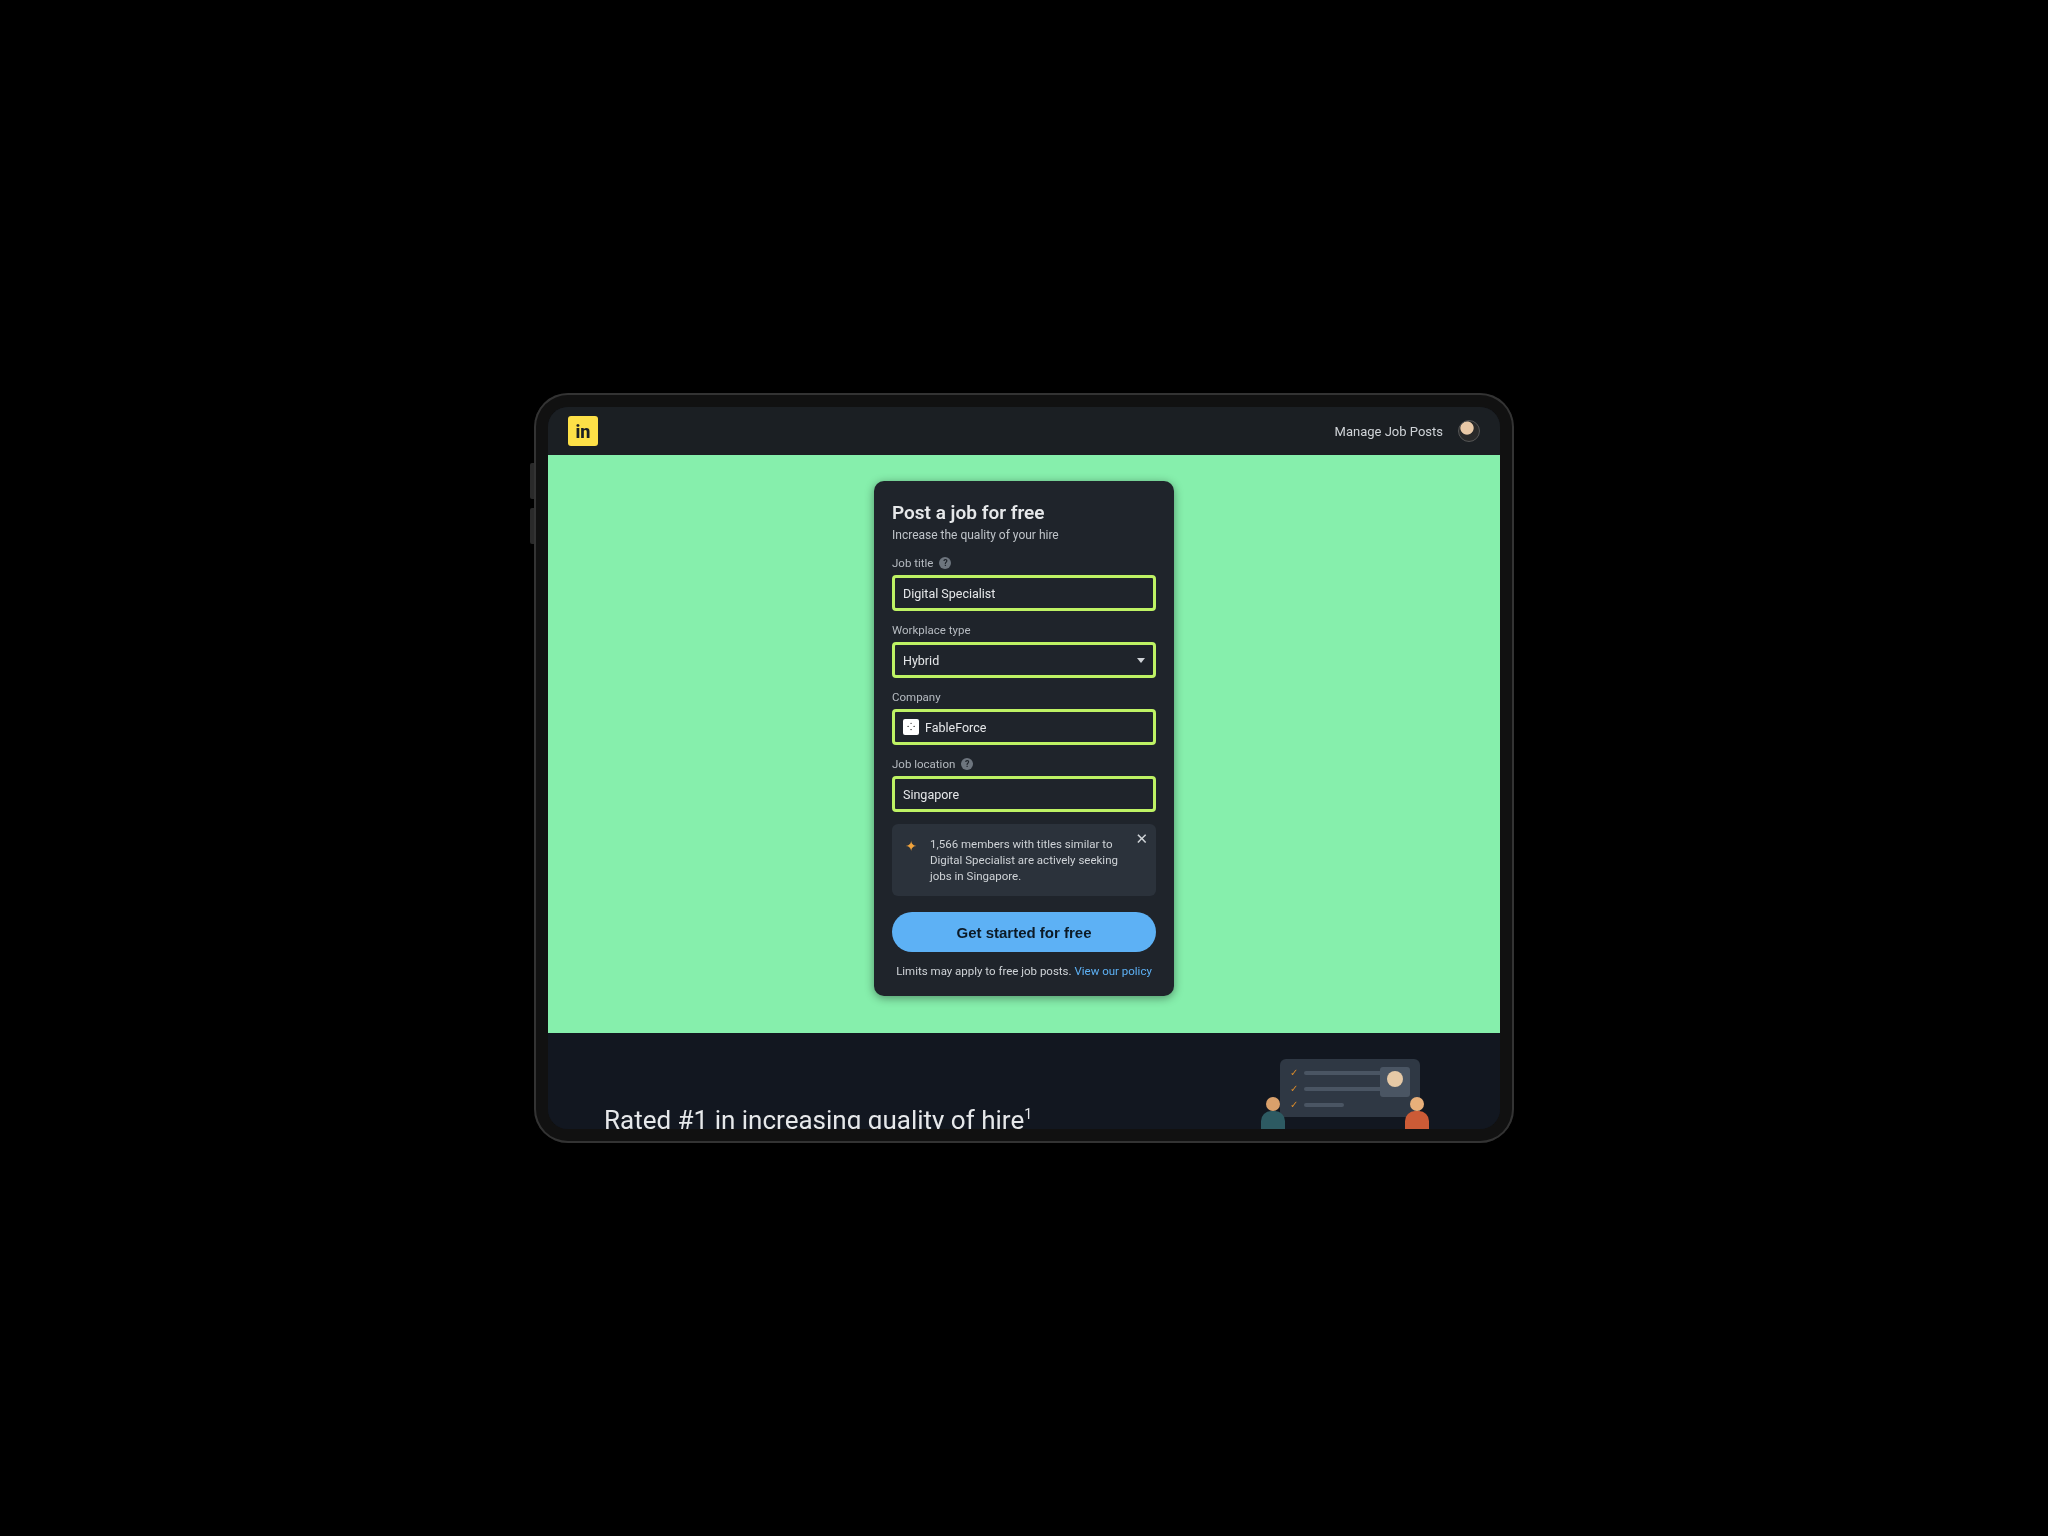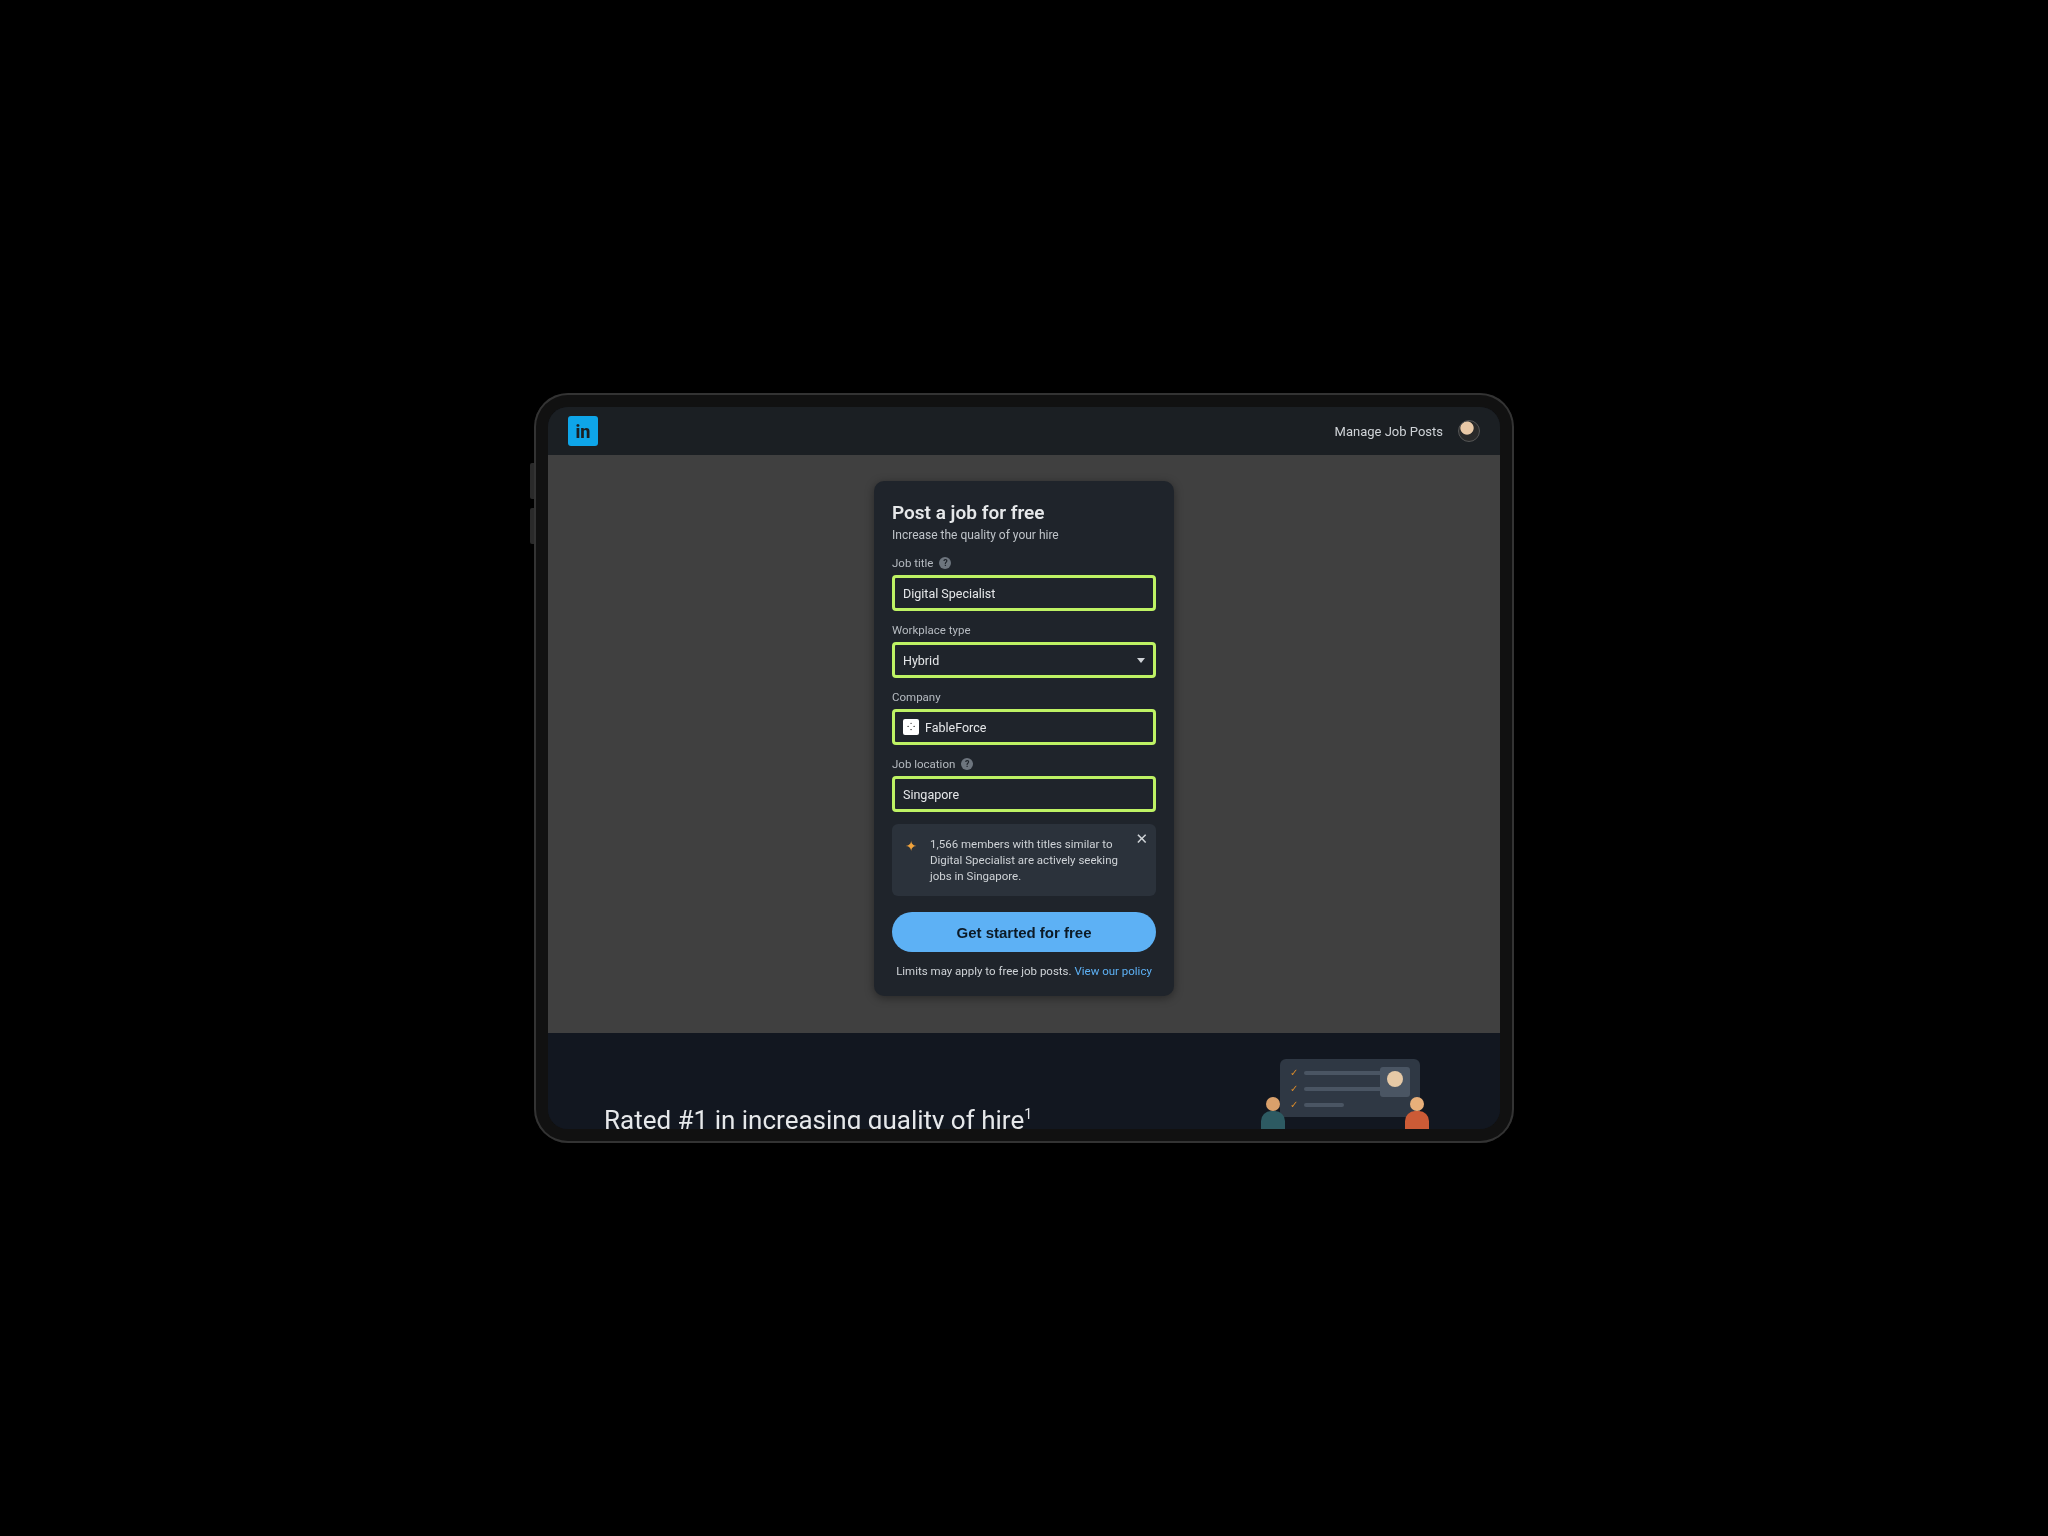--- a/index.html
+++ b/index.html
@@ -52,21 +52,21 @@
     height: 48px;
     background: #1b1f23;
     display: flex;
     align-items: center;
     padding: 0 20px;
     justify-content: space-between;
     fl  }
   .logo {
     width: 30px;
     height: 30px;
-    background: #0ea5e9;
+    background: #fde047;
     border-radius: 3px;
     display: flex;
     align-items: center;
     justify-content: center;
     color: #1b1f23;
     font-weight: 800;
     font-size: 18px;
   }
   .topbar-right {
     display: flex;
@@ -82,21 +82,21 @@
     width: 22px;
     height: 22px;
     border-radius: 50%;
     background: radial-gradient(circle at 40% 35%, #e9c9a7 0 35%, #2a2a2a 40% 100%);
     border: 1px solid #555;
   }
 
   
   .main {
     flex: 1;
-    background: #404040;
+    background: #86efac;
     display: flex;
     flex-direction: column;
     align-items: center;
     padding-top: 26px;
     position: relative;
     overflow: hidden;
   }
 
   .card {
     width: 300px;

